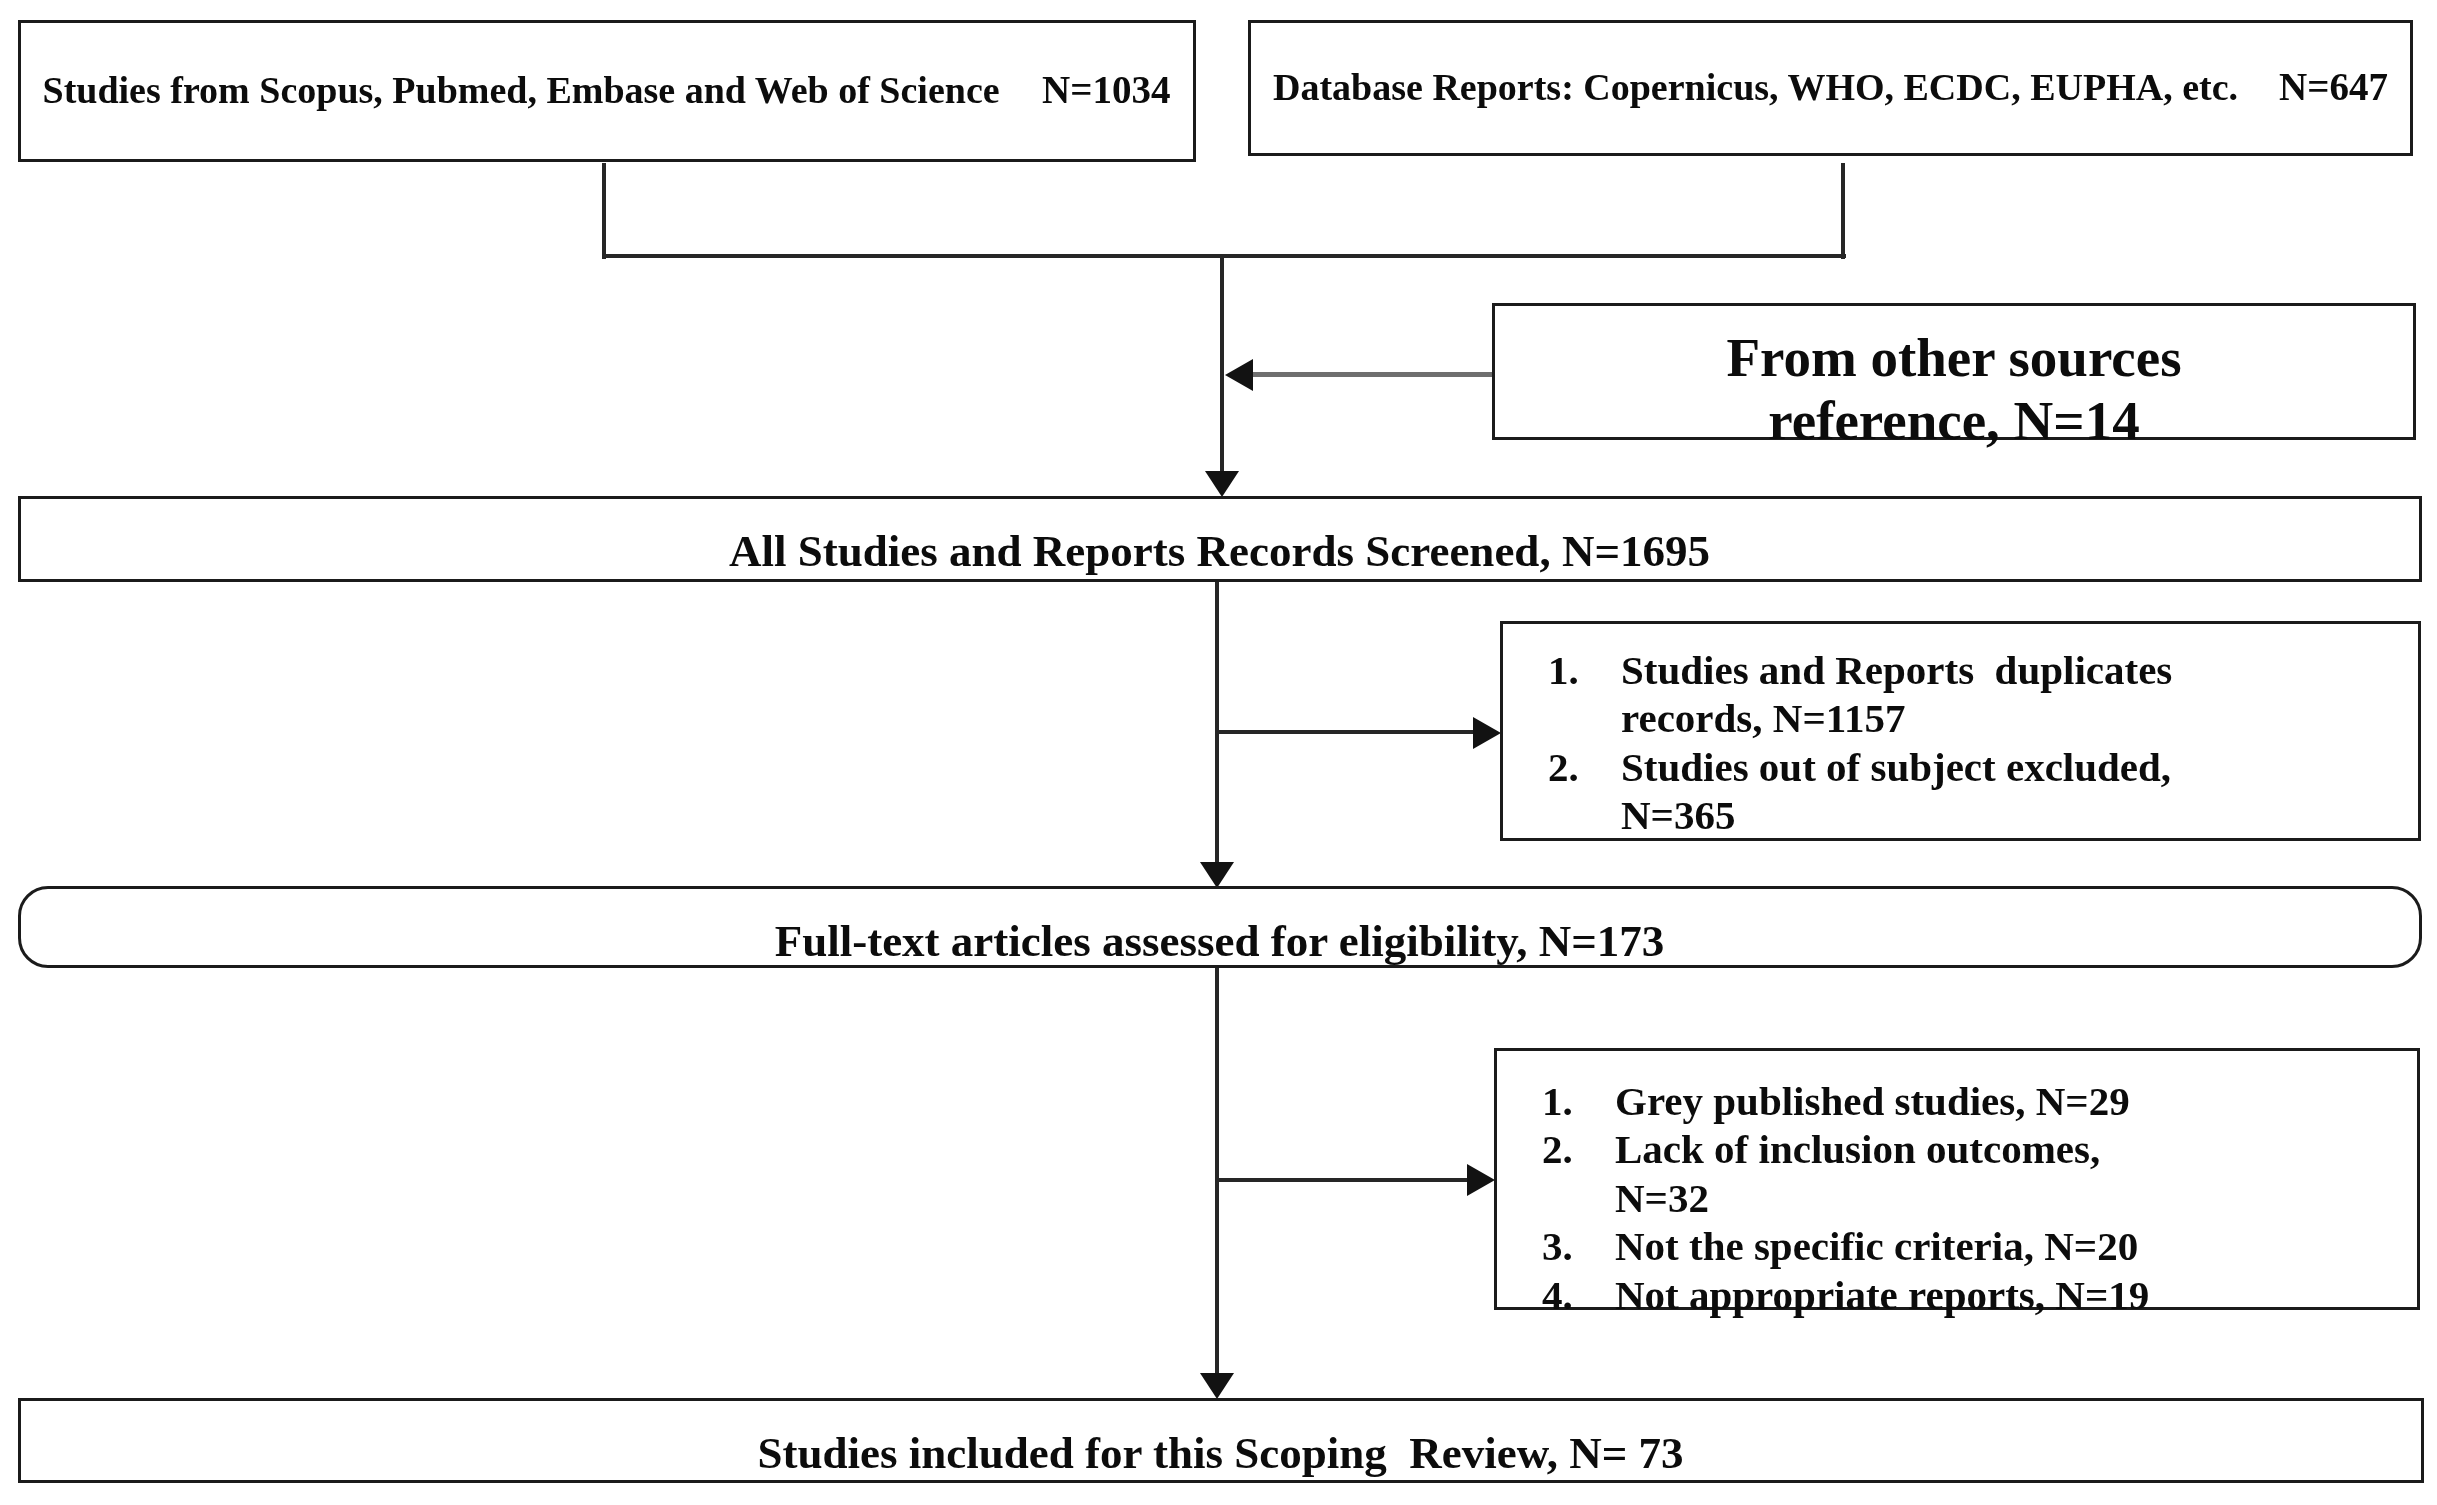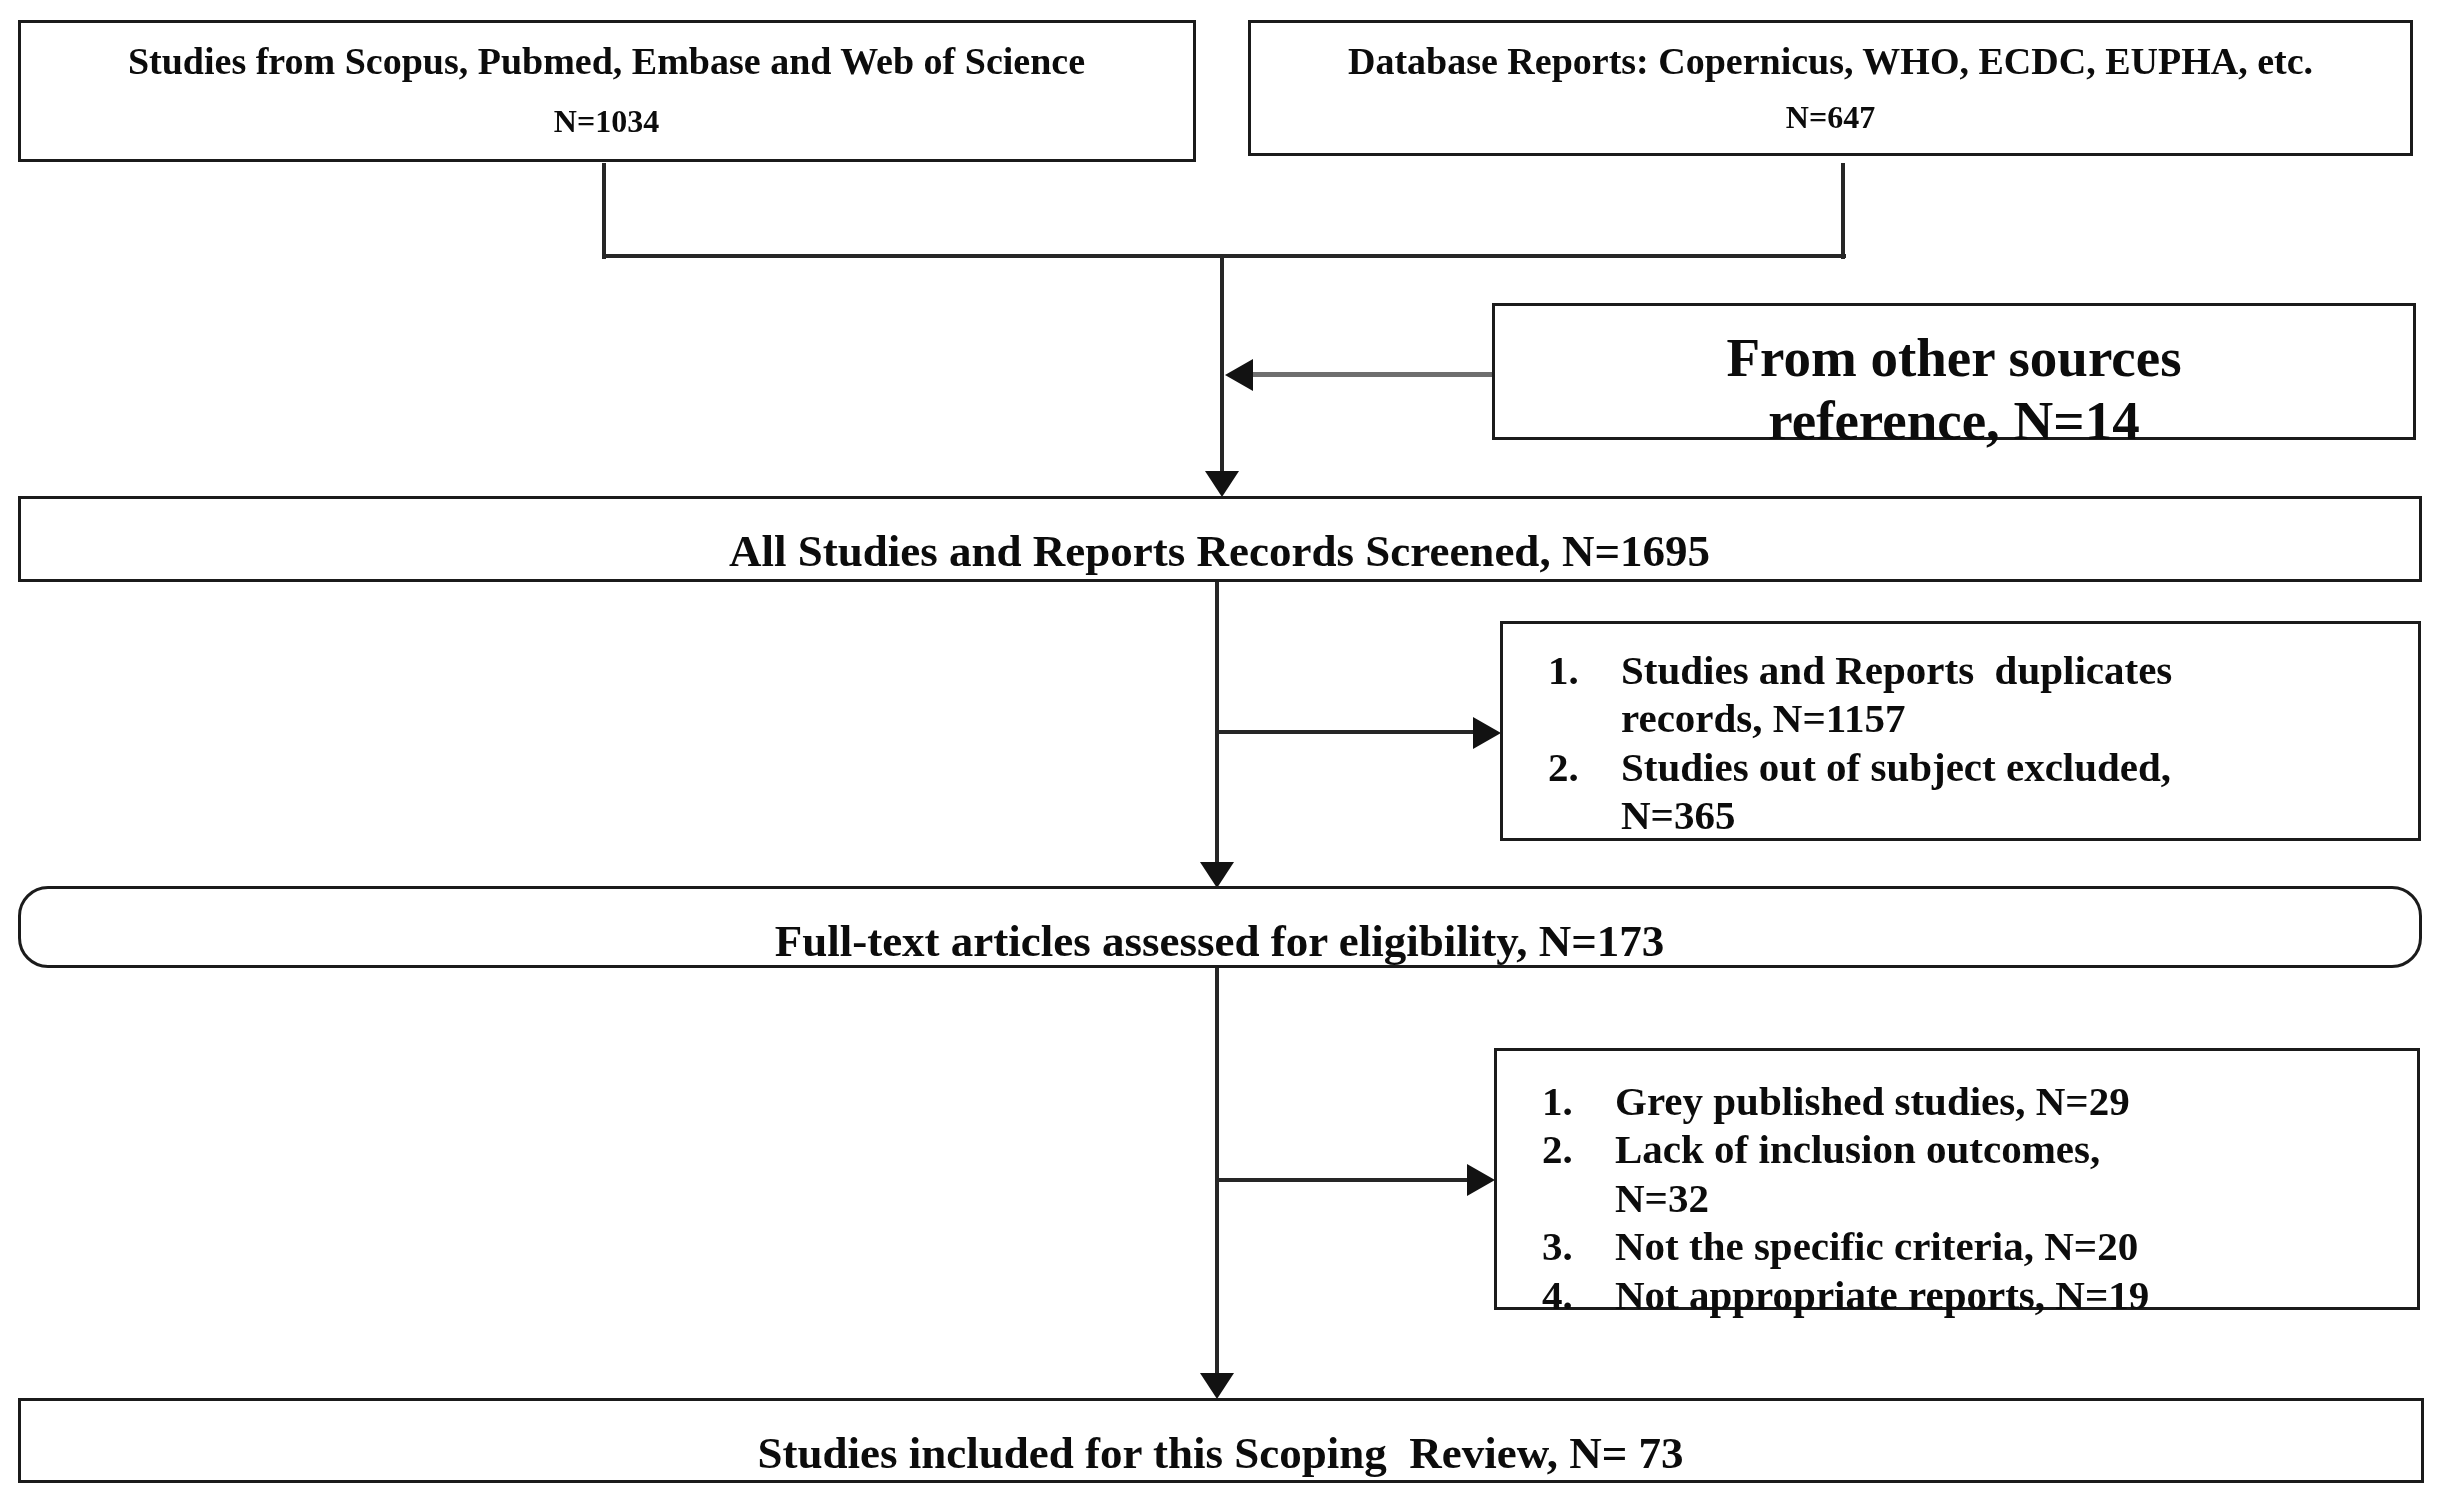--- a/index.html
+++ b/index.html
@@ -29,29 +29,28 @@
     justify-content: center;
     align-items: flex-start;
     padding-top: 26px;
     font-size: 45px;
     white-space: pre-wrap;
     text-align: center;
   }
   
   .two-line {
     display: flex;
-    flex-direction: column;
     justify-content: space-between;
     align-items: center;
     padding: 16px 22px 19px 22px;
     font-size: 38px;
     text-align: center;
     white-space: pre-wrap;
   }
-  .two-line .l2 { font-size: 32px; }
+  .two-line .l2 { font-size: 39px; }
   .other-sources {
     display: flex;
     flex-direction: column;
     justify-content: space-between;
     align-items: center;
     padding: 20.4px 14.6px 29px 14.6px;
     font-size: 55px;
     text-align: center;
     white-space: pre-wrap;
   }

